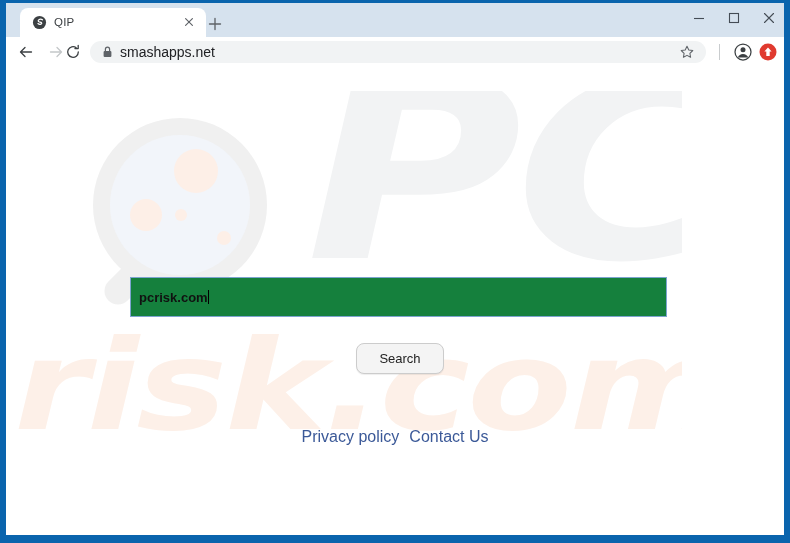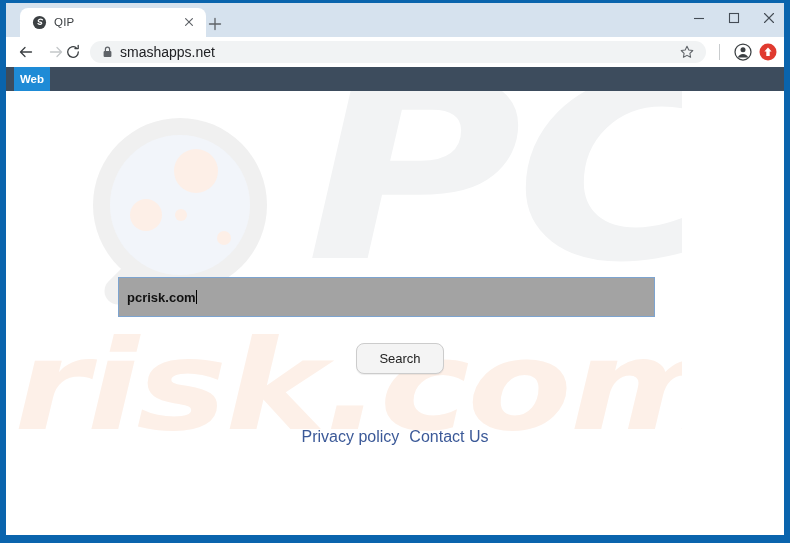--- a/index.html
+++ b/index.html
@@ -261,25 +261,25 @@
 
   
   #search-area {
     position: absolute;
     left: 0; top: 24px;
     width: 778px;
     height: 444px;
   }
   #search-input-box {
     position: absolute;
-    left: 112px;
+    left: 124px;
     top: 186px;
     width: 537px;
     height: 40px;
-    background: #a3a3a3;
+    background: #15803d;
     border: 1px solid #7da4d0;
     box-sizing: border-box;
     cursor: text;
   }
   #search-input-value {
     position: absolute;
     left: 8px;
     top: 11px;
     font-size: 13px;
     font-weight: bold;
@@ -428,23 +428,20 @@
       <div id="update-badge">
         <svg width="18" height="18" viewBox="0 0 18 18">
           <circle cx="9" cy="9" r="8.5" fill="#e03a2f"></circle>
           <path d="M9 4.6 L12.6 8.6 L10.7 8.6 L10.7 13 L7.3 13 L7.3 8.6 L5.4 8.6 Z" fill="#ffffff"></path>
         </svg>
       </div>
     </div>
 
     <div id="page-viewport">
 
-      <div id="site-header">
-        <div id="web-tab-button">Web</div>
-      </div>
 
       <div id="watermark-layer">
 
         <div id="wm-magnifier">
           <svg width="250" height="250" viewBox="0 0 250 250">
             <g>
               <path d="M64 206 L108 162" stroke="#f0f0f0" stroke-width="27" stroke-linecap="round"></path>
               <circle cx="126" cy="120" r="87" fill="#f0f0f0"></circle>
               <circle cx="126" cy="120" r="70" fill="#f2f5fa"></circle>
               <circle cx="142" cy="86" r="22" fill="#fdefe7"></circle>

